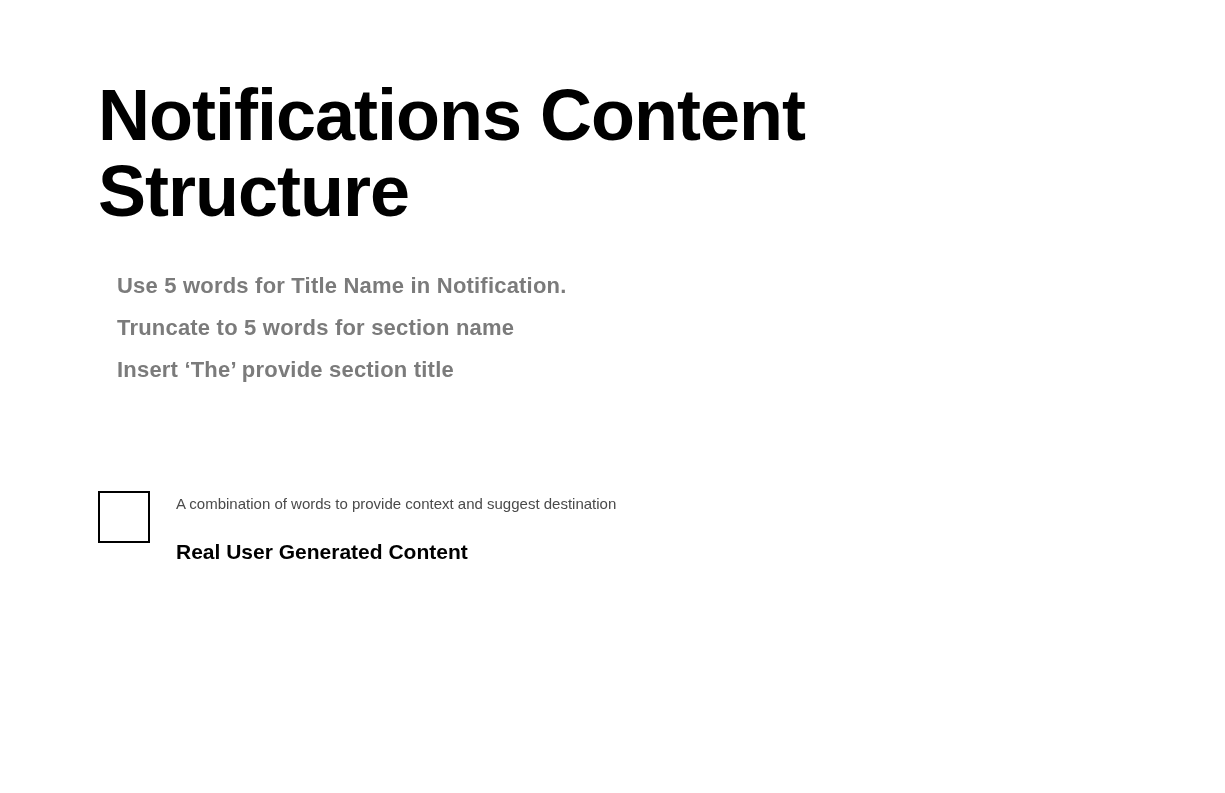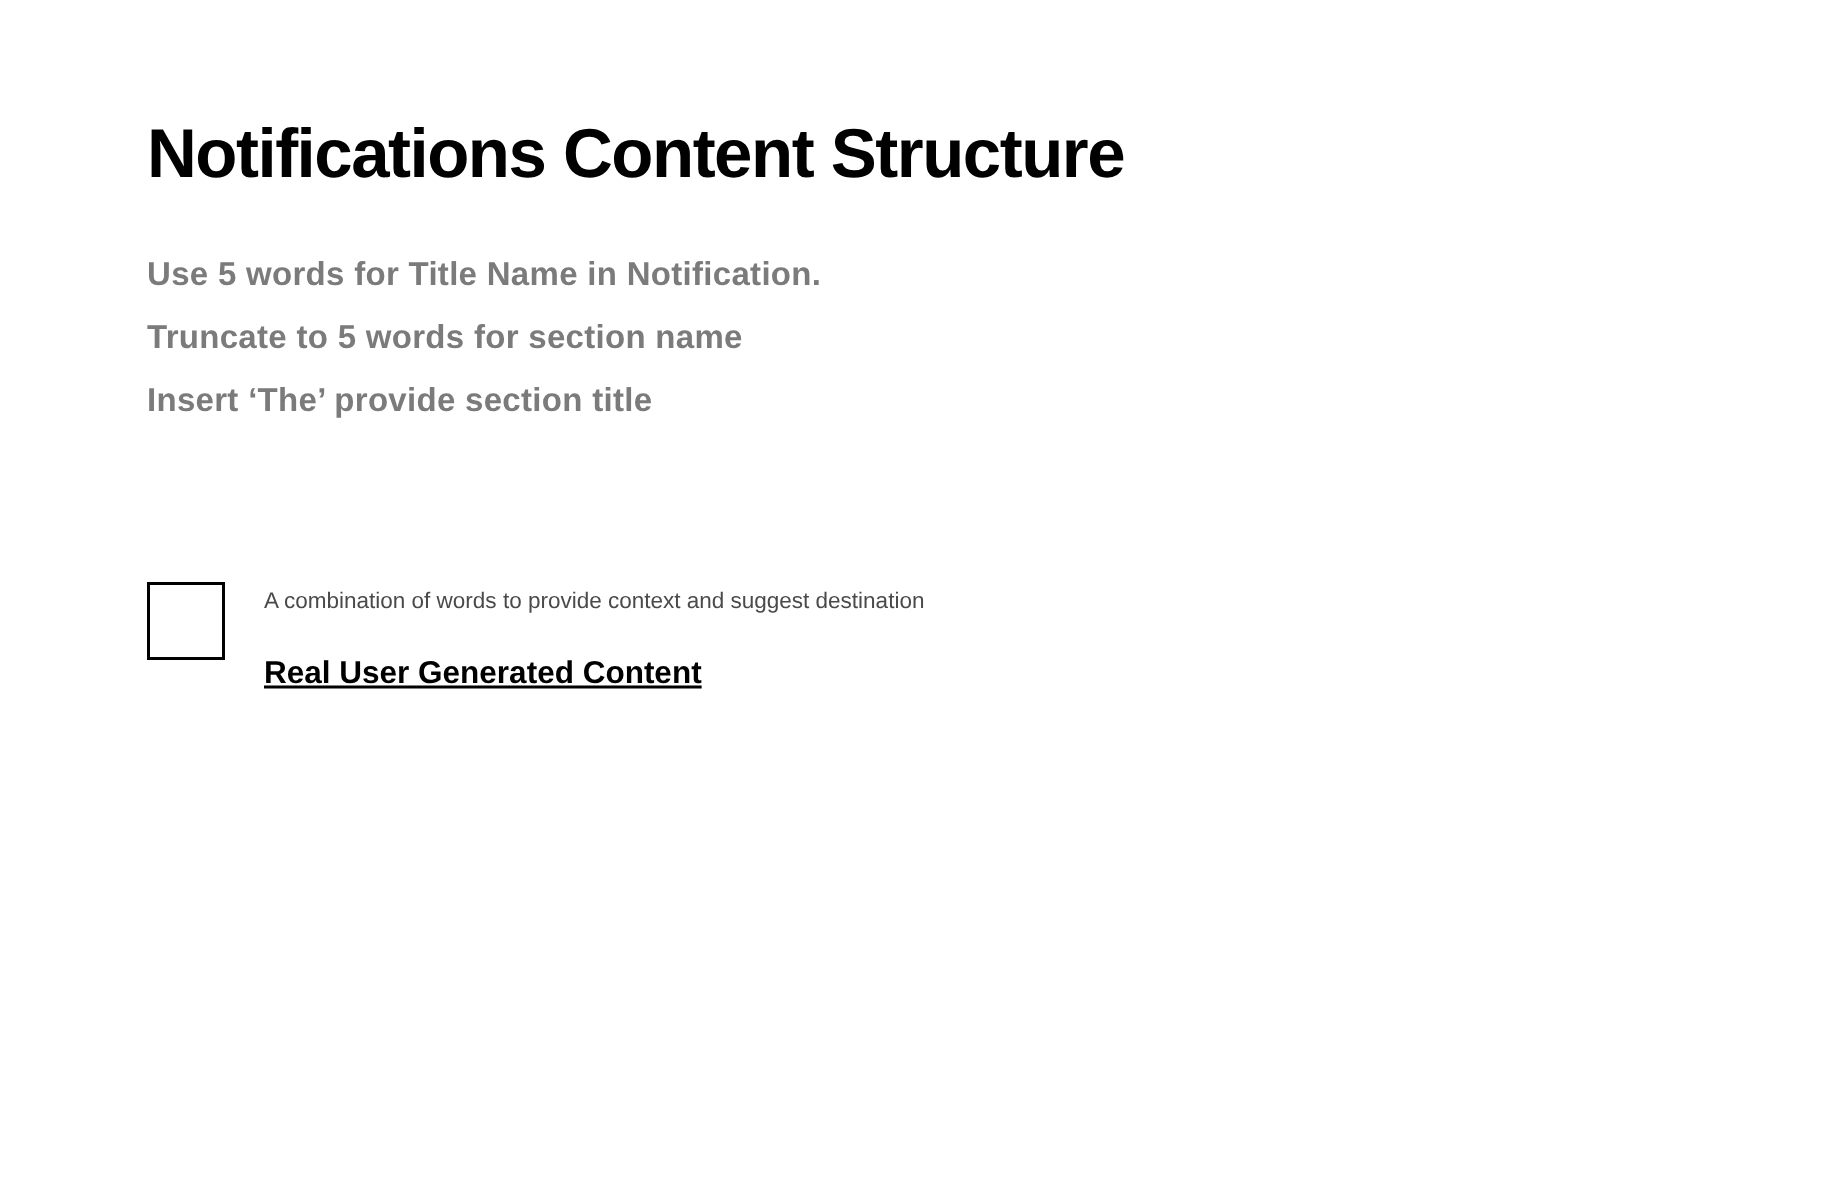--- a/index.html
+++ b/index.html
@@ -12,30 +12,31 @@
       height: 793px;
       background: #ffffff;
       font-family: -apple-system, BlinkMacSystemFont, "Segoe UI", Helvetica, Arial, sans-serif;
       position: relative;
     }
     .container {
       padding-left: 98px;
       padding-top: 78px;
     }
     .page-title {
-      font-size: 46px;
+      font-size: 72px;
       font-weight: 900;
       line-height: 1.05;
       letter-spacing: -1px;
       color: #000000;
       max-width: 900px;
       margin-bottom: 36px;
     }
     .guidelines {
       margin-bottom: 100px;
+      margin-left: 19px;
     }
     .guideline-item {
       font-size: 22px;
       font-weight: 700;
       color: #7b7b7b;
       line-height: 1.9;
       letter-spacing: 0.2px;
     }
     .example-row {
       display: flex;
@@ -57,21 +58,20 @@
       color: #4a4a4a;
       line-height: 1.45;
       max-width: 460px;
       margin-bottom: 26px;
       font-weight: 400;
     }
     .ugc-label {
       font-size: 21px;
       font-weight: 700;
       color: #000000;
-      text-decoration: underline;
     }
   </style>
 </head>
 <body>
 
 <div class="container">
   <h1 class="page-title">Notifications Content Structure</h1>
 
   <div class="guidelines">
     <div class="guideline-item">Use 5 words for Title Name in Notification.</div>

